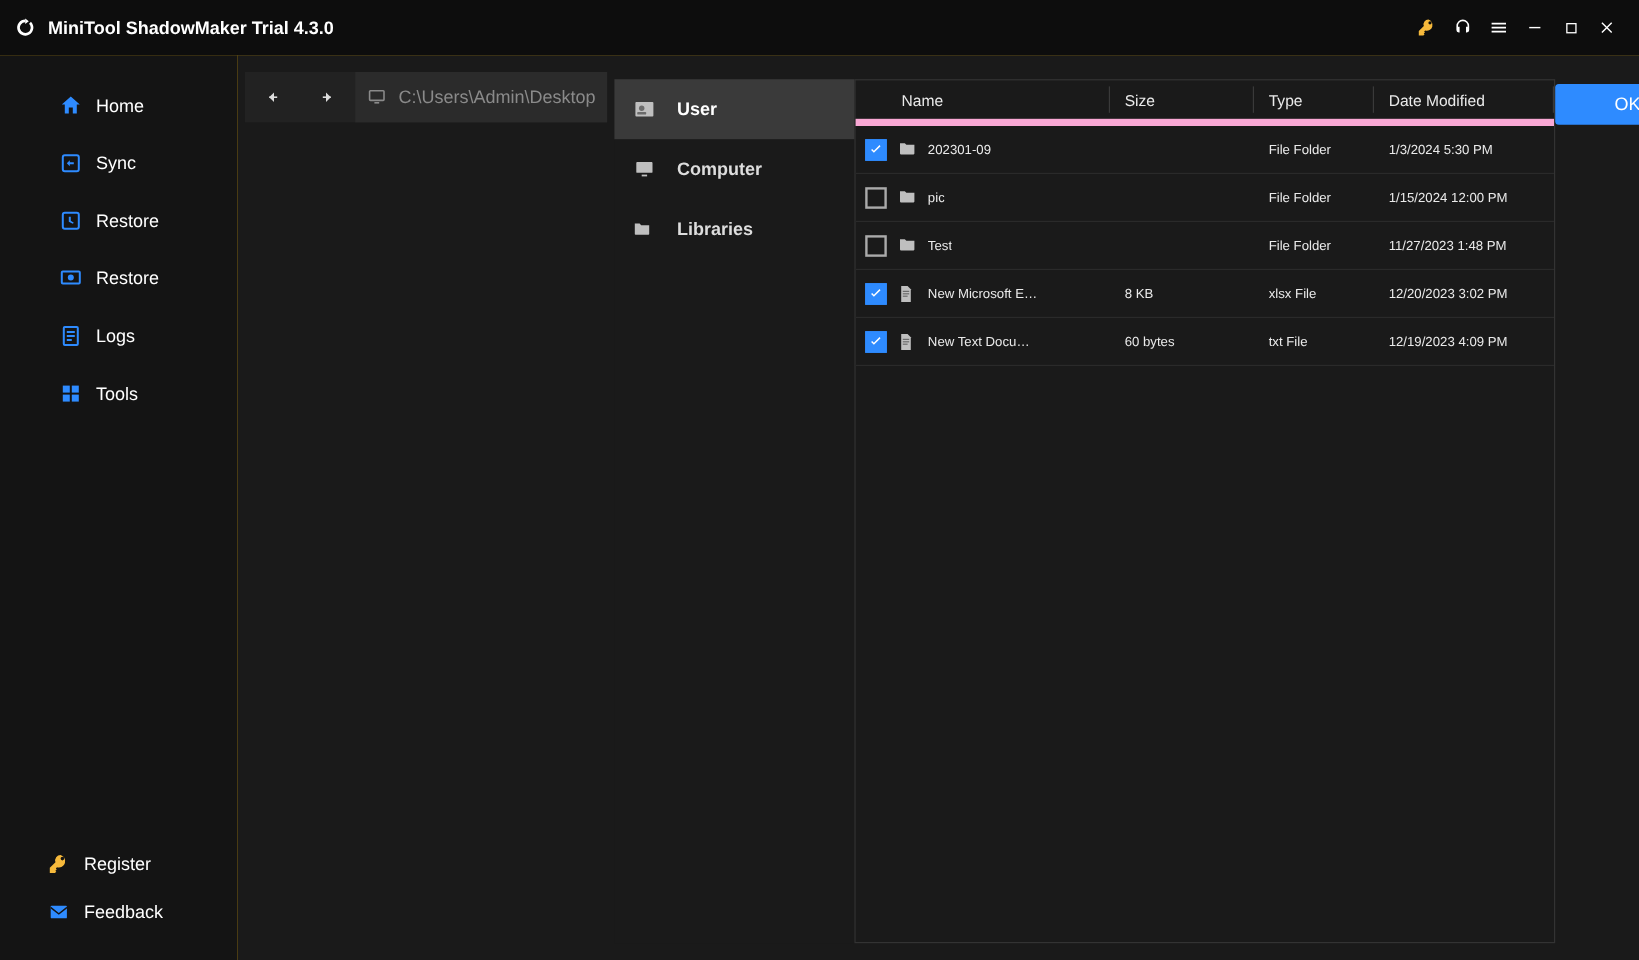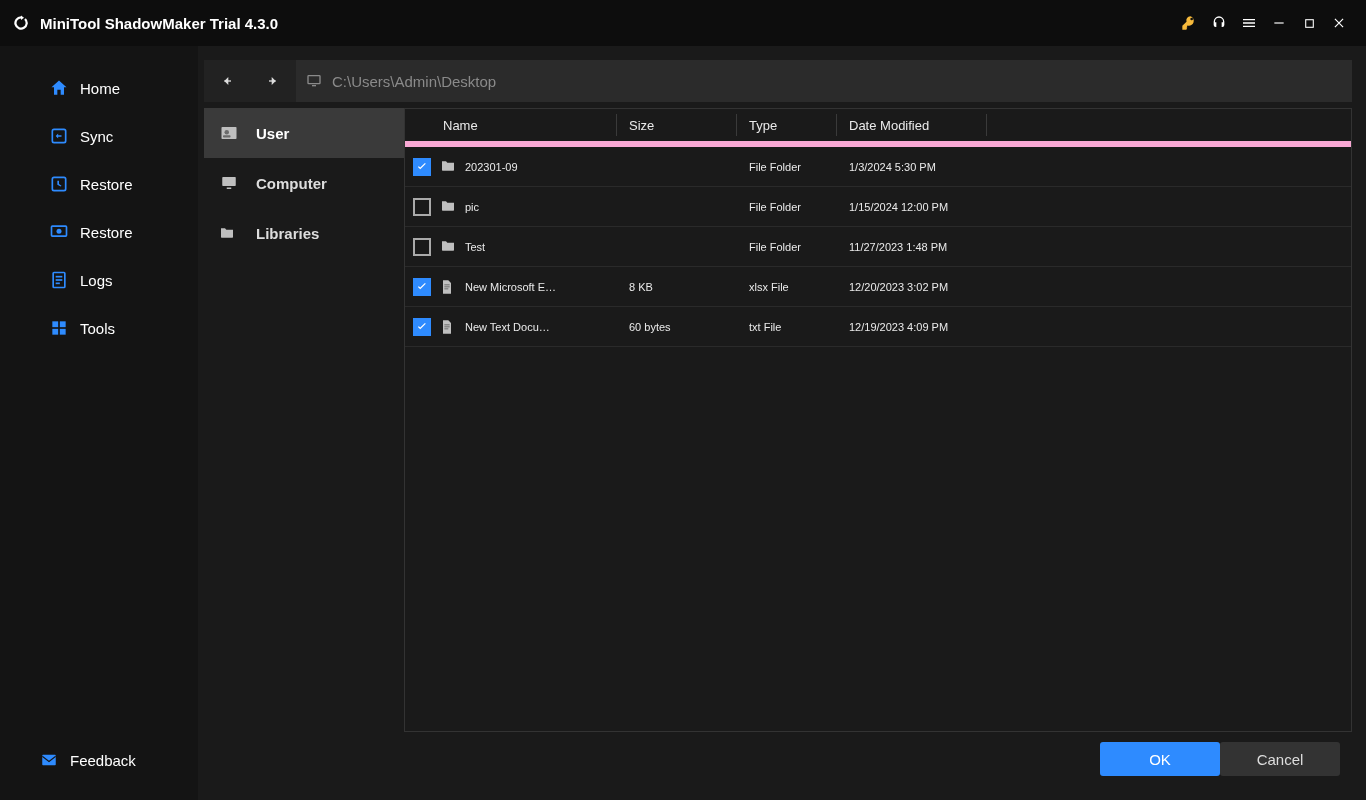--- a/index.html
+++ b/index.html
@@ -19,21 +19,21 @@
   
   .sidebar { width: 198px; background: #141414; display: flex; flex-direction: column; padding-top: 20px; }
   .nav-item { display: flex; align-items: center; height: 44px; padding-left: 38px; cursor: pointer; color: #fff; font-size: 15px; border-radius: 4px; margin: 0 10px 4px 10px; }
   .nav-item.active { background: #e6252b; }
   .nav-item .icon { width: 22px; height: 22px; margin-right: 10px; display: flex; align-items: center; justify-content: center; }
   .sidebar .bottom { margin-top: auto; padding-bottom: 20px; }
   .foot-item { display: flex; align-items: center; height: 40px; padding-left: 38px; cursor: pointer; color: #fff; font-size: 15px; }
   .foot-item .icon { width: 22px; height: 22px; margin-right: 10px; display: flex; align-items: center; justify-content: center; }
 
   
-  .main { flex: 1; background: #1a1a1a; display: flex; flex-direction: column; padding: 14px 14px 14px 0; min-width: 0; }
+  .main { flex: 1; background: #1a1a1a; display: flex; padding: 14px 14px 14px 0; min-width: 0; }
   .pathbar { height: 42px; display: flex; align-items: center; background: #222; margin-left: 6px; }
   .pathbar .navbtn { width: 46px; height: 42px; display: flex; align-items: center; justify-content: center; cursor: pointer; }
   .pathbar .pathbox { flex: 1; height: 42px; background: #2b2b2b; display: flex; align-items: center; padding: 0 10px; color: #8a8a8a; font-size: 15px; }
   .pathbar .pathbox .pcicon { width: 18px; height: 18px; margin-right: 8px; display: flex; align-items: center; }
 
   .browser { flex: 1; display: flex; margin-top: 6px; margin-left: 6px; min-height: 0; }
   .treecol { width: 200px; background: #1a1a1a; font-weight: bold; }
   .tree-item { display: flex; align-items: center; height: 50px; padding-left: 14px; cursor: pointer; font-size: 15px; color: #ddd; }
   .tree-item.selected { background: #3a3a3a; color: #fff; }
   .tree-item .ticon { width: 26px; height: 20px; margin-right: 12px; display: flex; align-items: center; }
@@ -166,20 +166,28 @@
                 <rect x="4" y="4" width="7" height="7" fill="#2e8bff"></rect>
                 <rect x="13" y="4" width="7" height="7" fill="#2e8bff"></rect>
                 <rect x="4" y="13" width="7" height="7" fill="#2e8bff"></rect>
                 <rect x="13" y="13" width="7" height="7" fill="#2e8bff"></rect>
               </svg>
             </span>
             <span>Tools</span>
           </div>
         </div>
       <div class="bottom" id="foot-list">
+          <div class="foot-item">
+            <span class="icon">
+              <svg viewBox="0 0 24 24" width="18" height="18">
+                <path fill="#f6b93b" d="M14 2a6 6 0 0 0-5.7 8L2 16.3V22h5.7l1.5-1.5-1-1 1.5-1.5-1-1L10 15.7A6 6 0 1 0 14 2zm2 6a2 2 0 1 1 0-4 2 2 0 0 1 0 4z"></path>
+              </svg>
+            </span>
+            <span>Register</span>
+          </div>
           <div class="foot-item">
             <span class="icon">
               <svg viewBox="0 0 24 24" width="18" height="18">
                 <rect x="3" y="5" width="18" height="14" rx="1" fill="#2e8bff"></rect>
                 <path fill="#141414" d="M3 6l9 7 9-7v2l-9 7-9-7V6z"></path>
               </svg>
             </span>
             <span>Feedback</span>
           </div>
         </div>

